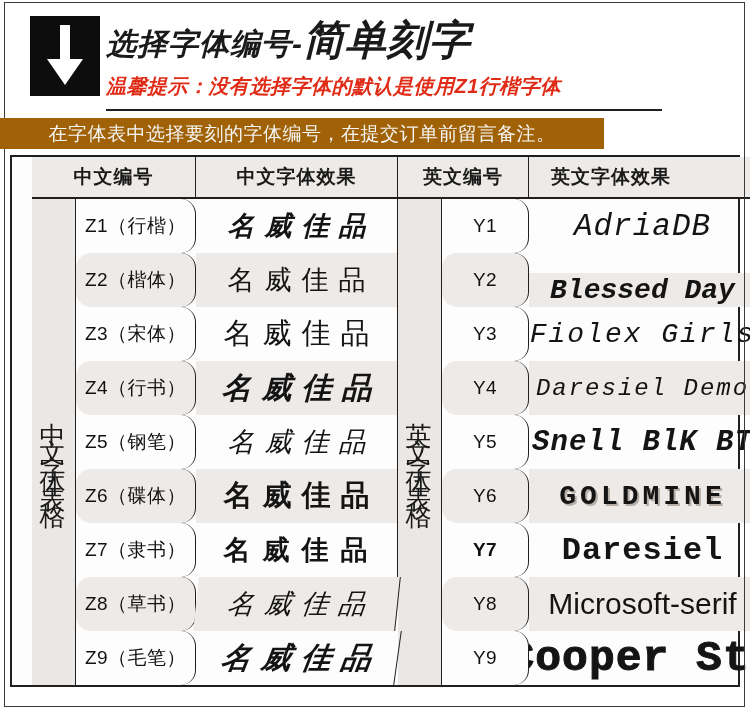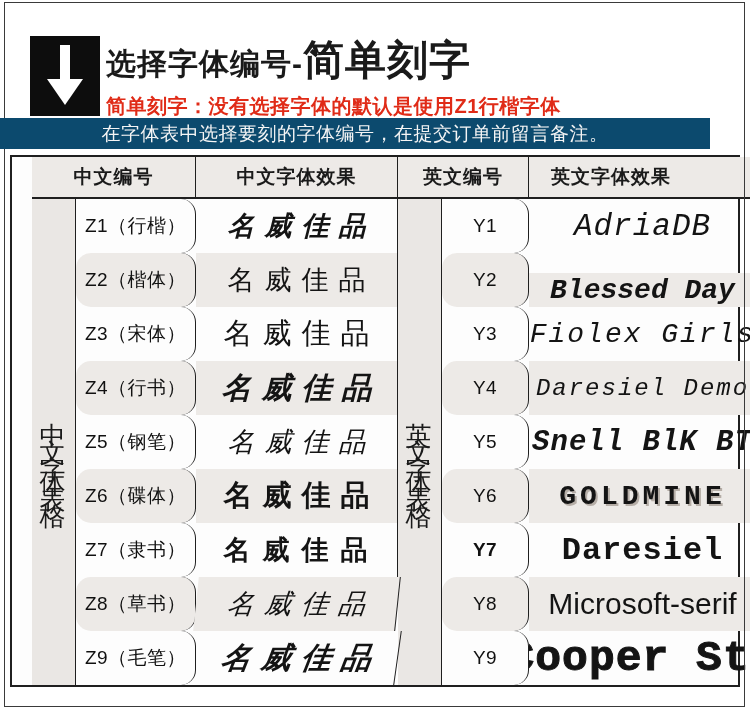--- a/index.html
+++ b/index.html
@@ -16,22 +16,23 @@
     left: 4px; top: 2px; right: 5px; bottom: 1px;
     border: 1px solid #3a3a3a;
     pointer-events: none;
     z-index: 5;
   }
 
   
   .header {
     display: flex;
     align-items: flex-start;
-    padding: 36px 0 0 30px;
+    padding: 16px 0 0 30px;
     height: 116px;
+    font-style: italic;
   }
   .arrow-box {
     width: 70px; height: 80px;
     background: #0d0d0d;
     display: flex; align-items: center; justify-content: center;
     flex: 0 0 auto;
   }
   .header-text {
     margin-left: 6px;
     padding: 2px 0 9px 0;
@@ -45,22 +46,22 @@
     margin-top: 2px;
     font-size: 20px;
     font-weight: 700;
     color: #e02b17;
     letter-spacing: 0.5px;
   }
 
   
   .banner {
     margin-top: 2px;
-    width: 710px; height: 31px;
-    background: #0c4a6e;
+    width: 604px; height: 31px;
+    background: #a16207;
     color: #f5f5f5;
     font-size: 19px;
     letter-spacing: 0.5px;
     display: flex; align-items: center; justify-content: center;
     position: relative; z-index: 6;
   }
 
   
   .font-table {
     margin: 6px 10px 0 10px;
@@ -141,21 +142,21 @@
   <div class="arrow-box">
     <svg width="44" height="62" viewBox="0 0 44 62" aria-hidden="true">
       <rect x="17" y="0" width="10" height="38" fill="#ffffff"></rect>
       <polygon points="4,34 40,34 22,60" fill="#ffffff"></polygon>
     </svg>
   </div>
   <div class="header-text">
     <div class="title">
       <span class="t-normal">选择字体编号-</span><span class="t-large">简单刻字</span>
     </div>
-    <div class="tip">简单刻字：没有选择字体的默认是使用Z1行楷字体</div>
+    <div class="tip">温馨提示：没有选择字体的默认是使用Z1行楷字体</div>
   </div>
 </div>
 
 <div class="banner">在字体表中选择要刻的字体编号，在提交订单前留言备注。</div>
 
 <div class="font-table">
 
   <div class="cell hdr br hdr-cn-code">中文编号</div>
   <div class="cell hdr br hdr-en-code">英文编号</div>
   <div class="cell hdr br hdr-cn-effect">中文字体效果</div>

